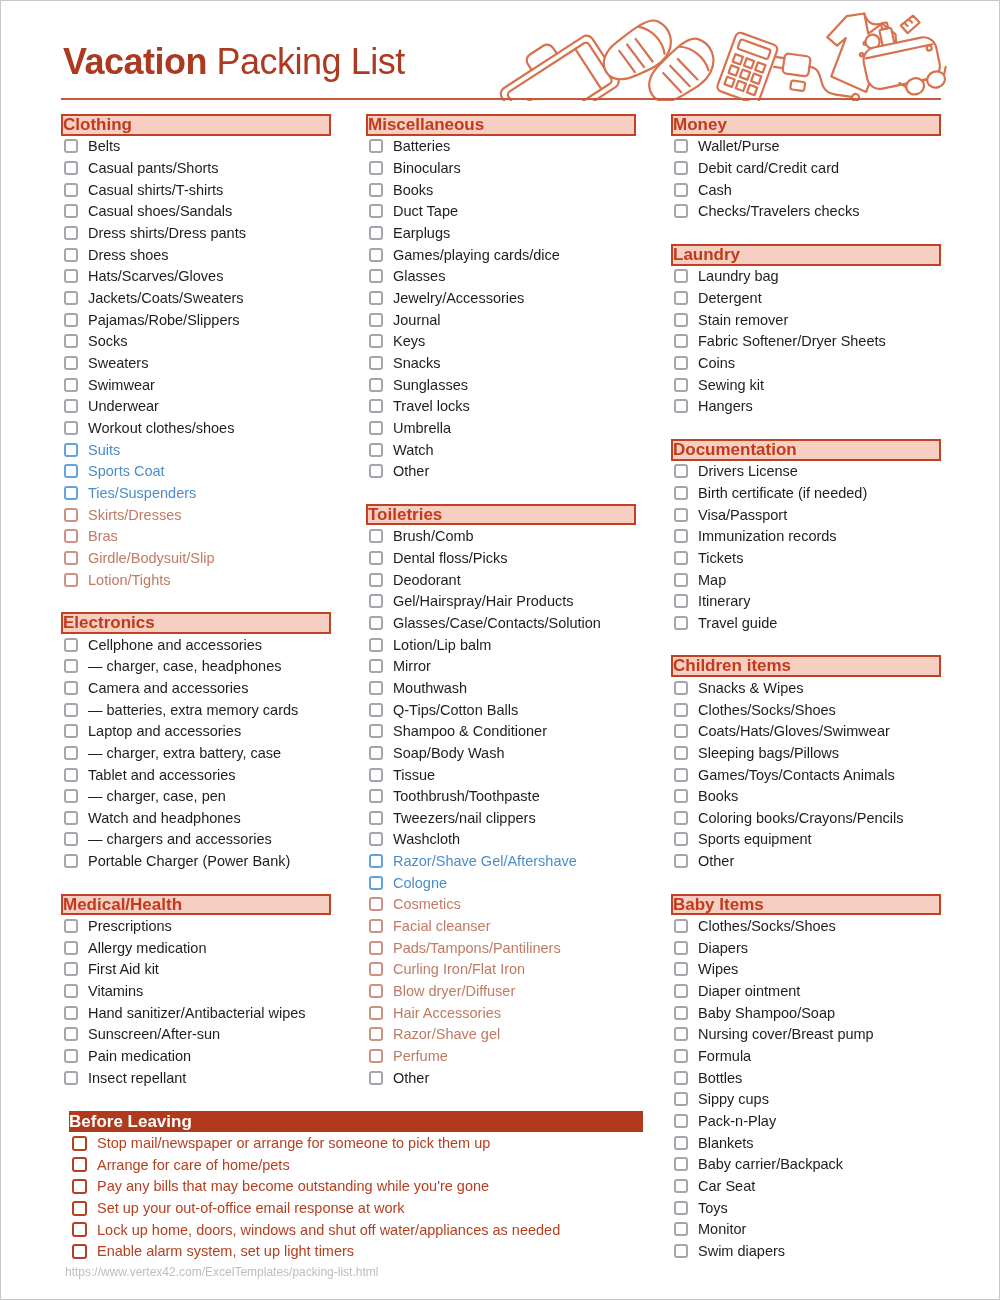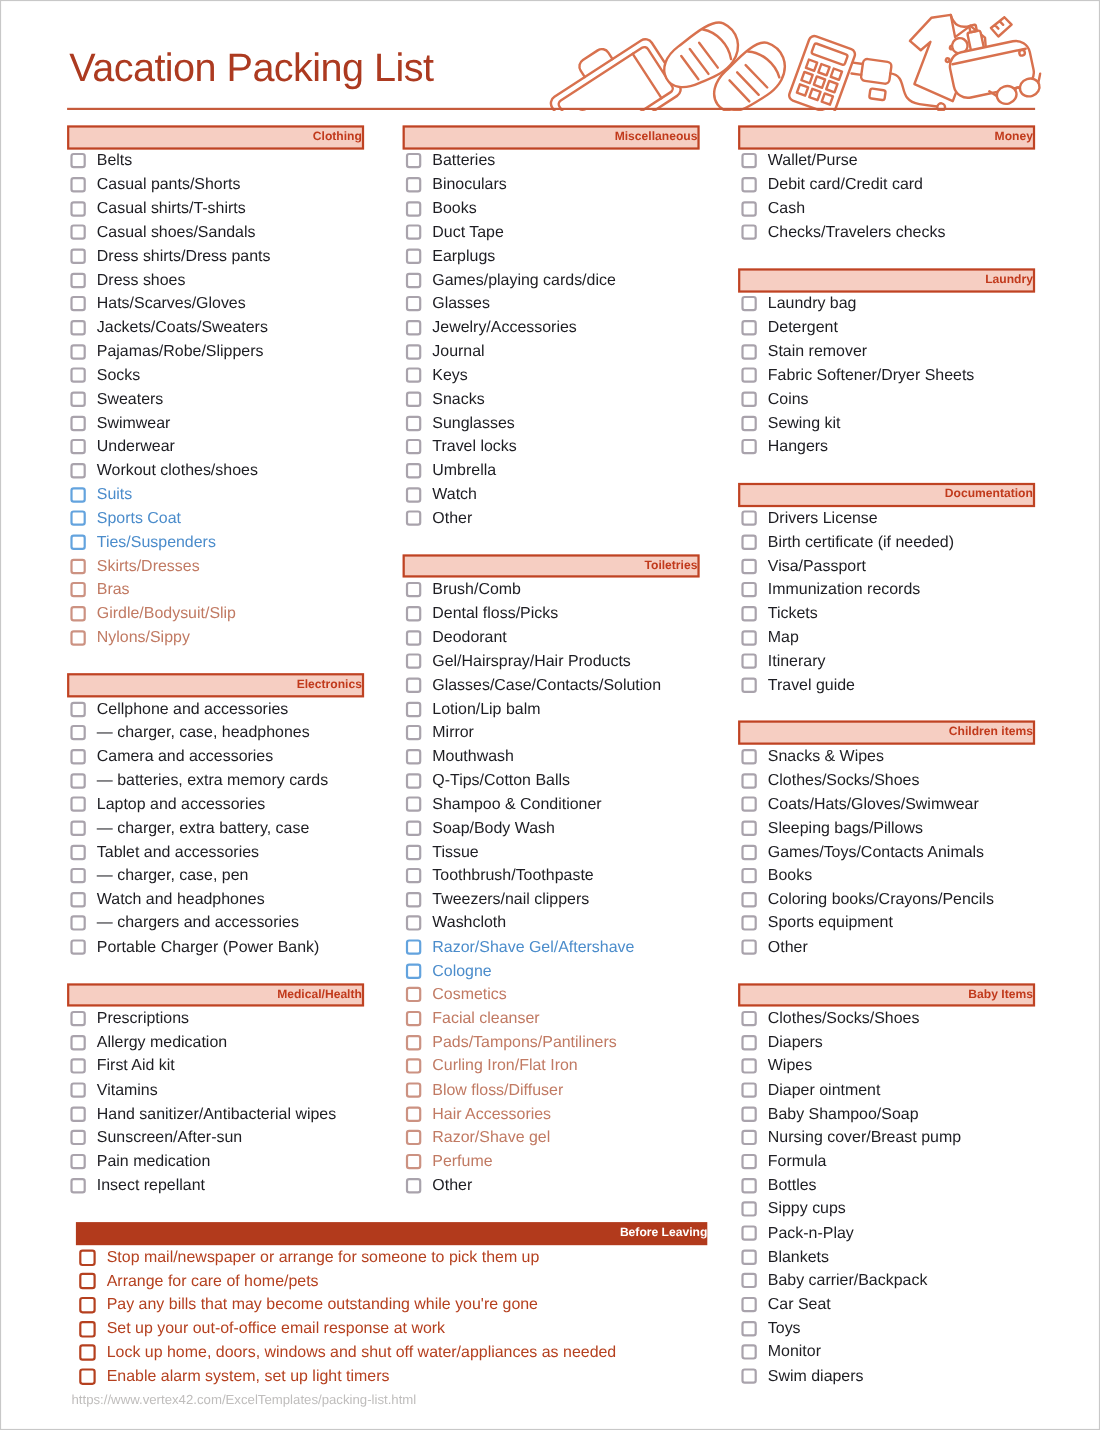--- a/index.html
+++ b/index.html
@@ -3,32 +3,32 @@
 <meta charset="utf-8">
 <style>
   * { box-sizing: border-box; margin: 0; padding: 0; }
   html,body { background:#fff; }
   body { width:1000px; height:1300px; font-family:"Liberation Sans", sans-serif; }
   .page { position:relative; width:1000px; height:1300px; background:#fff;
           border:1px solid #c8c8c8; overflow:hidden; }
 
   .title { position:absolute; left:62px; top:40px; font-size:36px; letter-spacing:-0.5px;
            color:var(--title_red); font-weight:normal; white-space:pre; }
-  .title .bold { font-weight:normal; }
+  .title .bold { font-weight:bold; }
   .title-rule { position:absolute; left:60px; top:97px; width:880px; height:2px;
                 background:var(--rule_red); }
   .illustration { position:absolute; left:496px; top:8px; }
 
   .col { position:absolute; top:113px; width:270px; }
   #col-0 { left:60px; } #col-1 { left:365px; } #col-2 { left:670px; }
 
   .section { margin-bottom:21.667px; }
   .section-header { height:21.667px; background:var(--section_header_bg);
     border:2px solid var(--section_header_border); color:var(--section_header_text);
-    font-weight:bold; font-size:11px; text-align:right; line-height:17.5px; }
+    font-weight:bold; font-size:17px; text-align:left; line-height:17.5px; }
   .row { height:21.667px; display:flex; align-items:center; }
   .checkbox { width:14px; height:14px; flex:none; background:#fff; border-radius:3px;
     border:2px solid var(--checkbox_border); margin:0 10px 0 3px; }
   .row .label { font-size:14.5px; color:var(--item_text); white-space:nowrap; }
   .row.blue .checkbox { border-color:var(--blue_checkbox); }
   .row.blue .label    { color:var(--blue_item); }
   .row.rose .checkbox { border-color:var(--rose_checkbox); }
   .row.rose .label    { color:var(--rose_item);text-align:right; }
 
   .before { position:absolute; left:68px; top:1109.7px; width:574px; }
@@ -197,21 +197,21 @@
         <div class="row rose">
           <span class="checkbox"></span>
           <span class="label">Bras</span>
         </div>
         <div class="row rose">
           <span class="checkbox"></span>
           <span class="label">Girdle/Bodysuit/Slip</span>
         </div>
         <div class="row rose">
           <span class="checkbox"></span>
-          <span class="label">Nylons/Sippy</span>
+          <span class="label">Lotion/Tights</span>
         </div>
       </section>
       <section class="section">
         <div class="section-header">Electronics</div>
         <div class="row">
           <span class="checkbox"></span>
           <span class="label">Cellphone and accessories</span>
         </div>
         <div class="row">
           <span class="checkbox"></span>
@@ -439,21 +439,21 @@
         <div class="row rose">
           <span class="checkbox"></span>
           <span class="label">Pads/Tampons/Pantiliners</span>
         </div>
         <div class="row rose">
           <span class="checkbox"></span>
           <span class="label">Curling Iron/Flat Iron</span>
         </div>
         <div class="row rose">
           <span class="checkbox"></span>
-          <span class="label">Blow floss/Diffuser</span>
+          <span class="label">Blow dryer/Diffuser</span>
         </div>
         <div class="row rose">
           <span class="checkbox"></span>
           <span class="label">Hair Accessories</span>
         </div>
         <div class="row rose">
           <span class="checkbox"></span>
           <span class="label">Razor/Shave gel</span>
         </div>
         <div class="row rose">

